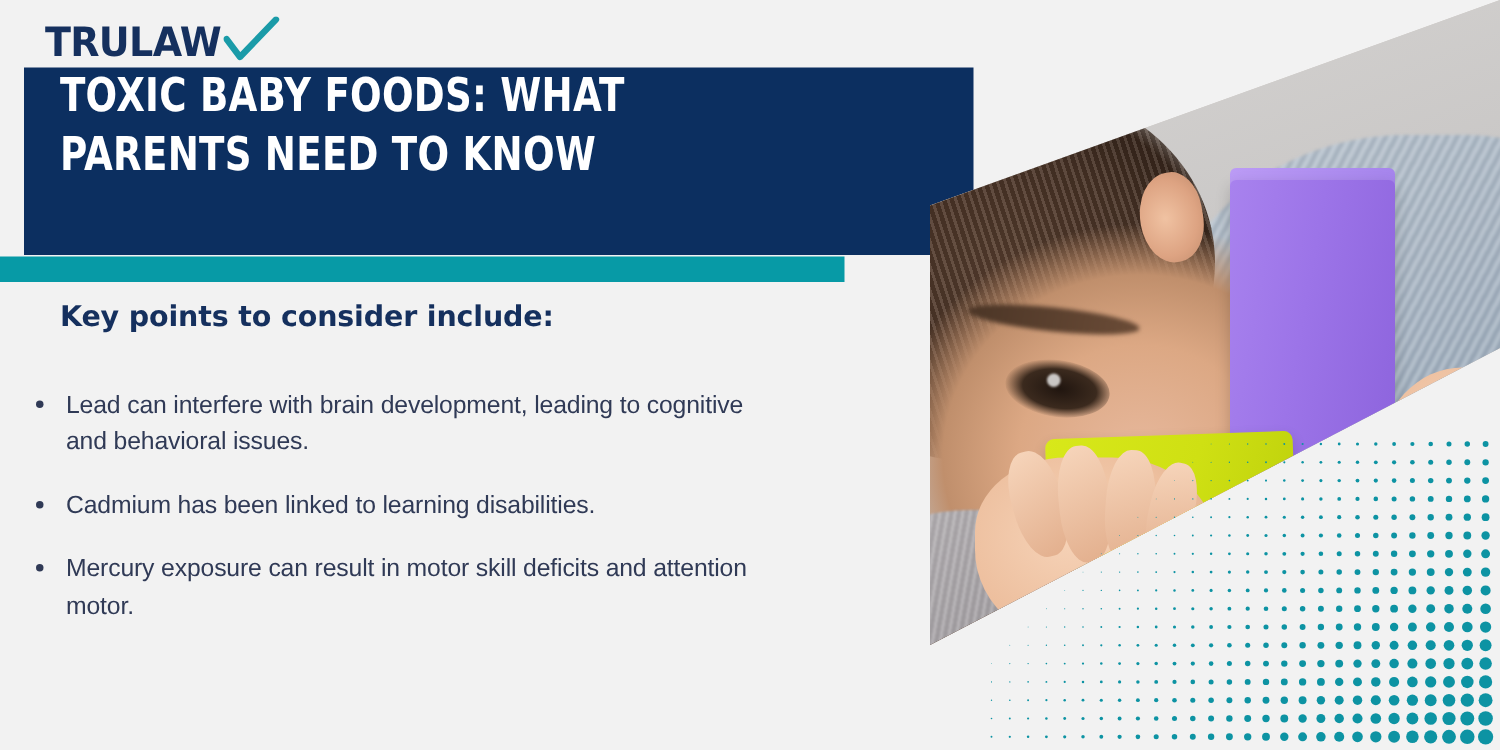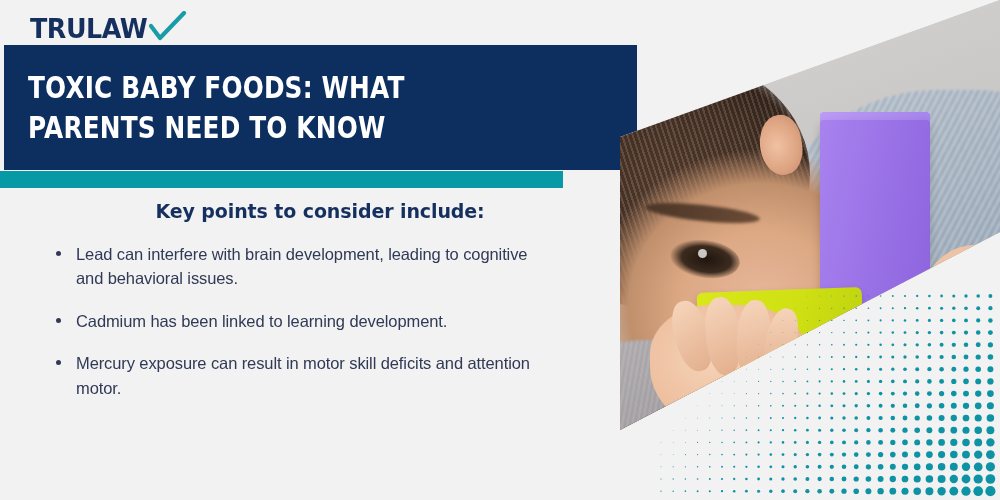--- a/index.html
+++ b/index.html
@@ -25,24 +25,24 @@
     letter-spacing:-0.5px;
     color:#15305e;
     line-height:1;
     transform:scaleX(0.94);
     transform-origin:left bottom;
   }
   #logo-check { margin-left:-6px; margin-bottom:1px; display:block; }
 
   
   #title-banner {
-    position:absolute; left:4px; top:45px;
+    position:absolute; left:16px; top:45px;
     width:633px; height:125px;
     background:#0c2f60;
-    display:flex; align-items:center;
+    display:flex; align-items:flex-start;
   }
   #title-text {
     color:#ffffff;
     font-family:"DejaVu Sans", sans-serif;
     font-weight:700;
     font-size:31px;
     line-height:1.26;
     letter-spacing:0.2px;
     padding-left:30px;
     padding-right:20px;
@@ -61,23 +61,22 @@
 
   
   #content { position:absolute; left:0; top:200px; width:600px; }
   #key-heading {
     font-family:"DejaVu Sans", sans-serif;
     font-weight:700;
     font-size:19px;
     color:#15305e;
     padding-left:40px;
     letter-spacing:-0.1px;
-    text-align:center;
-  }
-  #bullets { list-style:none; margin-top:20px; padding-left:54px; }
+  }
+  #bullets { list-style:none; margin-top:36px; padding-left:22px; }
   #bullets li {
     position:relative;
     padding-left:22px;
     margin-bottom:18px;
     font-size:16.5px;
     line-height:1.48;
     color:#303a56;
     max-width:505px;
     letter-spacing:-0.1px;
   }
@@ -237,21 +236,21 @@
   <div id="title-banner">
     <div id="title-text">Toxic Baby Foods: What Parents Need to Know</div>
   </div>
 
   <div id="teal-bar"></div>
 
   <div id="content">
     <div id="key-heading">Key points to consider include:</div>
     <ul id="bullets">
       <li>Lead can interfere with brain development, leading to cognitive and behavioral issues.</li>
-      <li>Cadmium has been linked to learning development.</li>
+      <li>Cadmium has been linked to learning disabilities.</li>
       <li>Mercury exposure can result in motor skill deficits and attention motor.</li>
     </ul>
   </div>
 
   <div id="photo-wrap">
     <div id="photo">
       <div class="ph" id="bg-wall"></div>
       <div class="ph" id="blanket"></div>
       <div class="ph" id="table"></div>
       <div class="ph" id="hair"></div>

